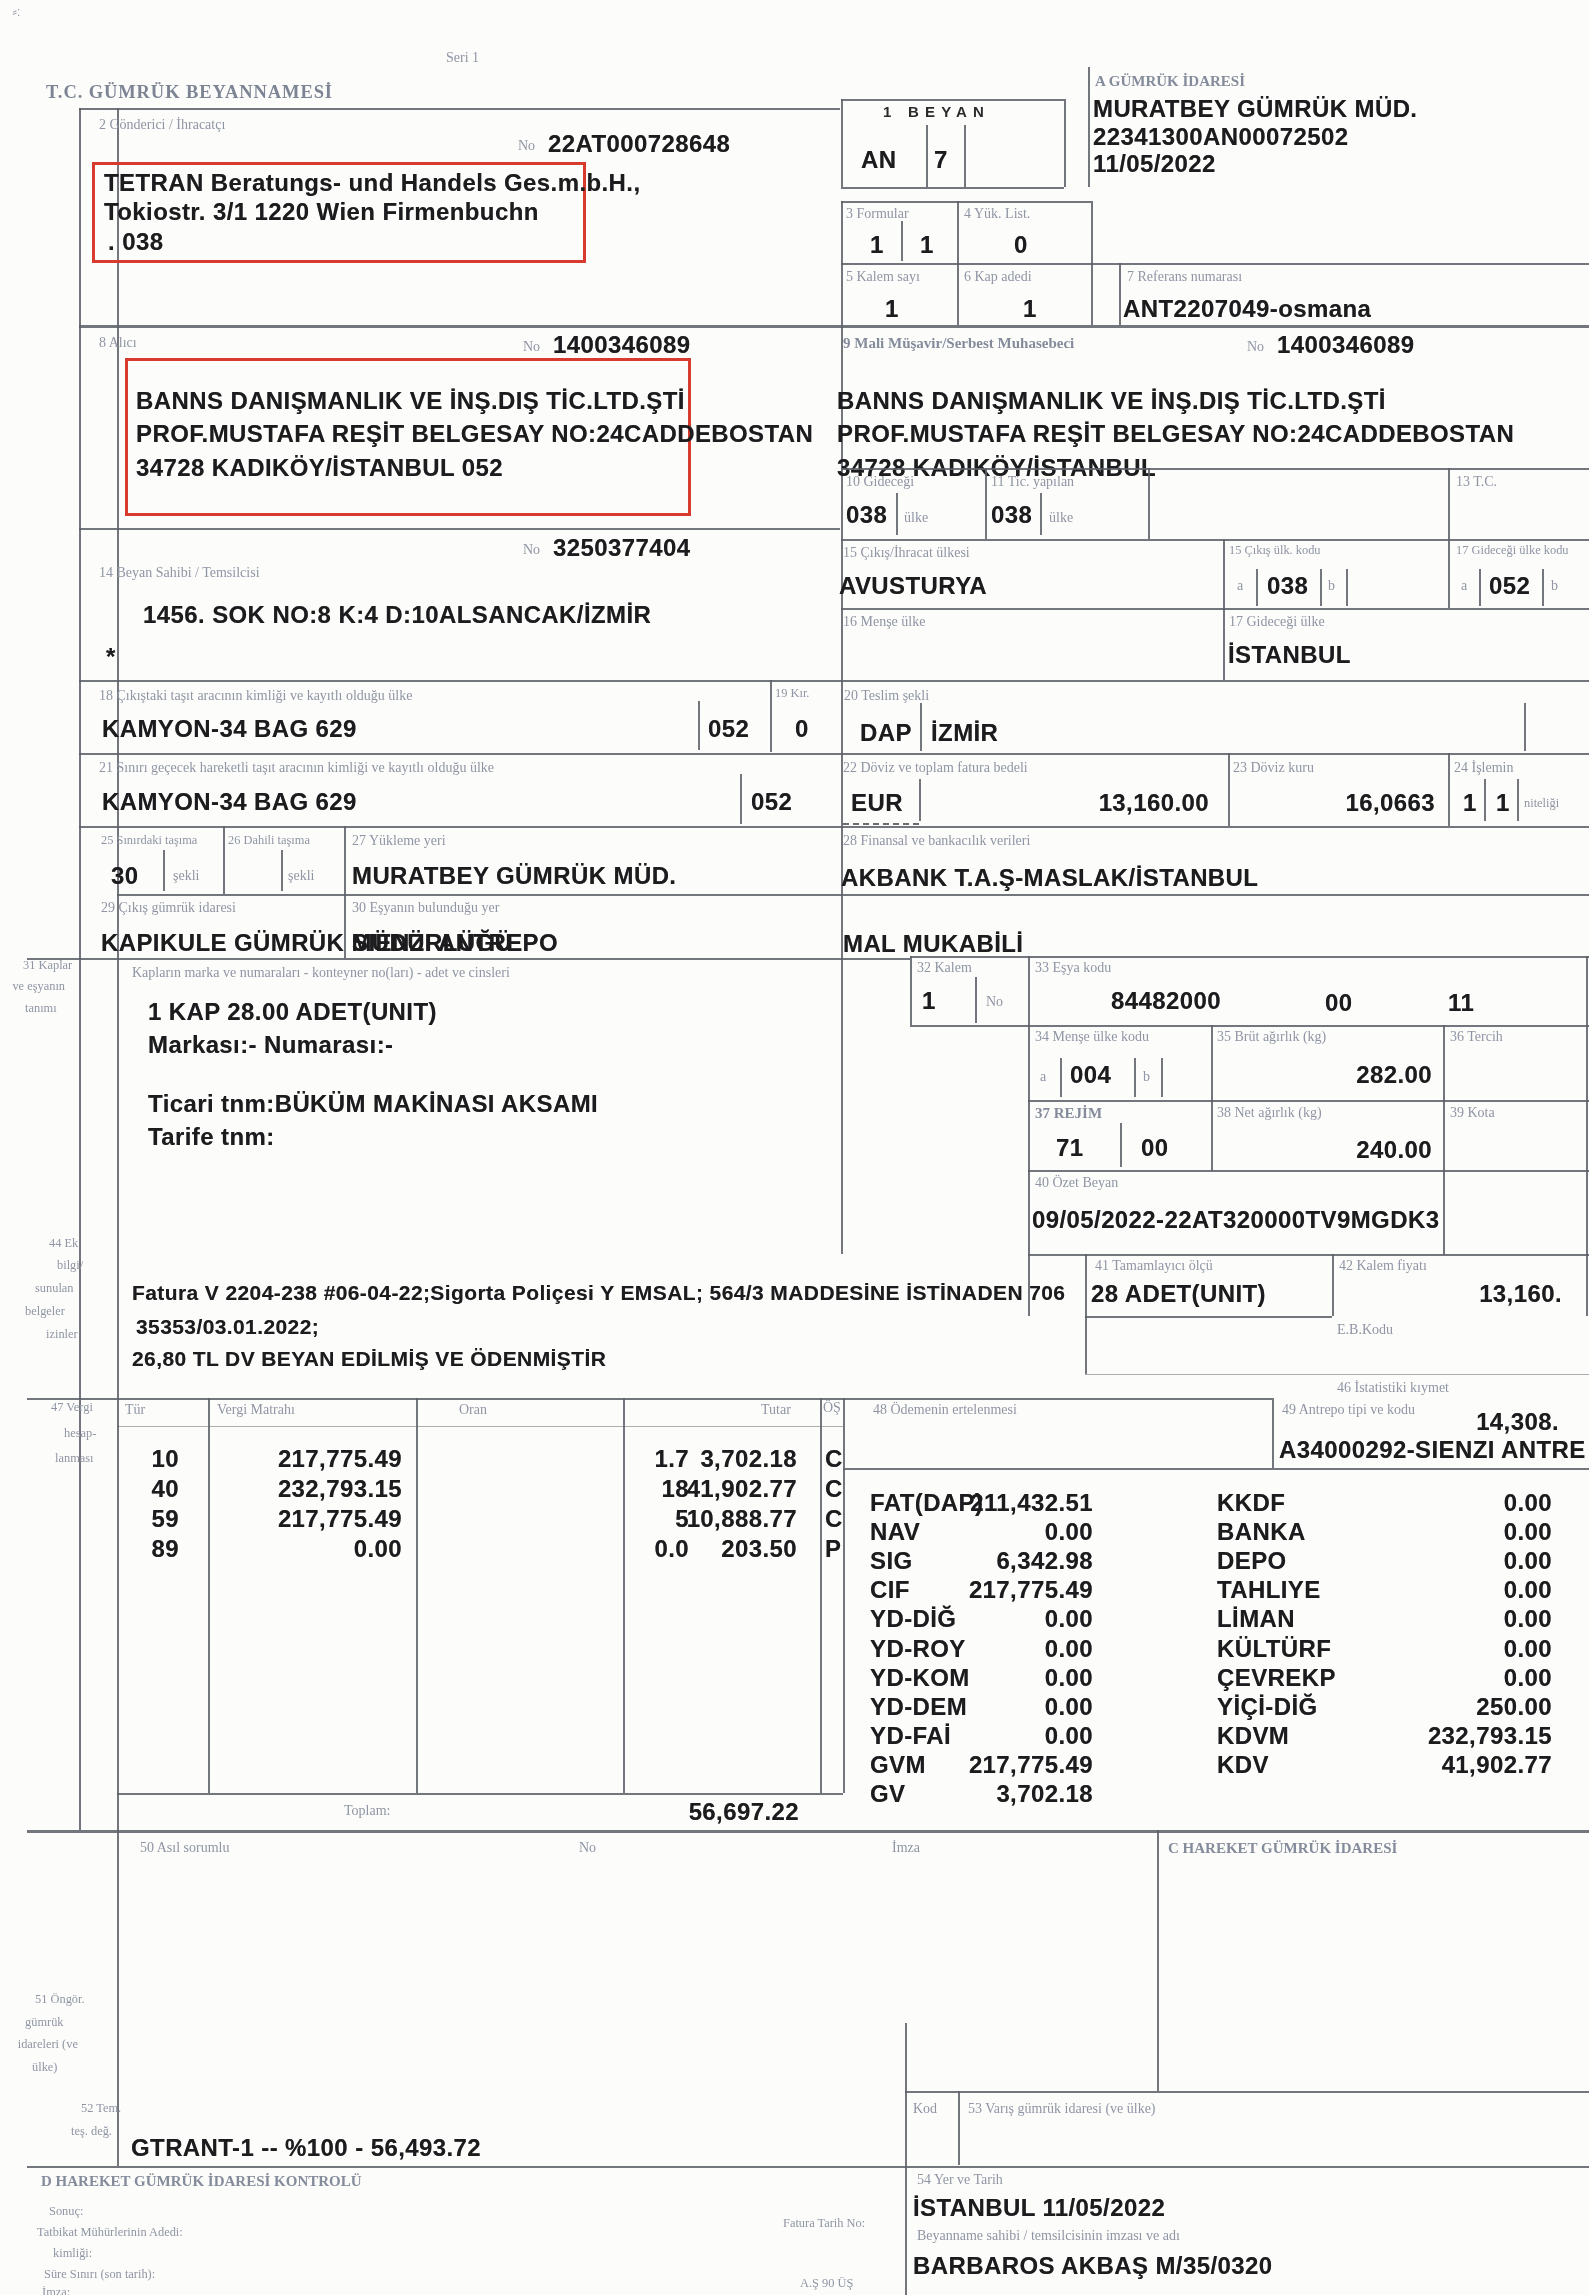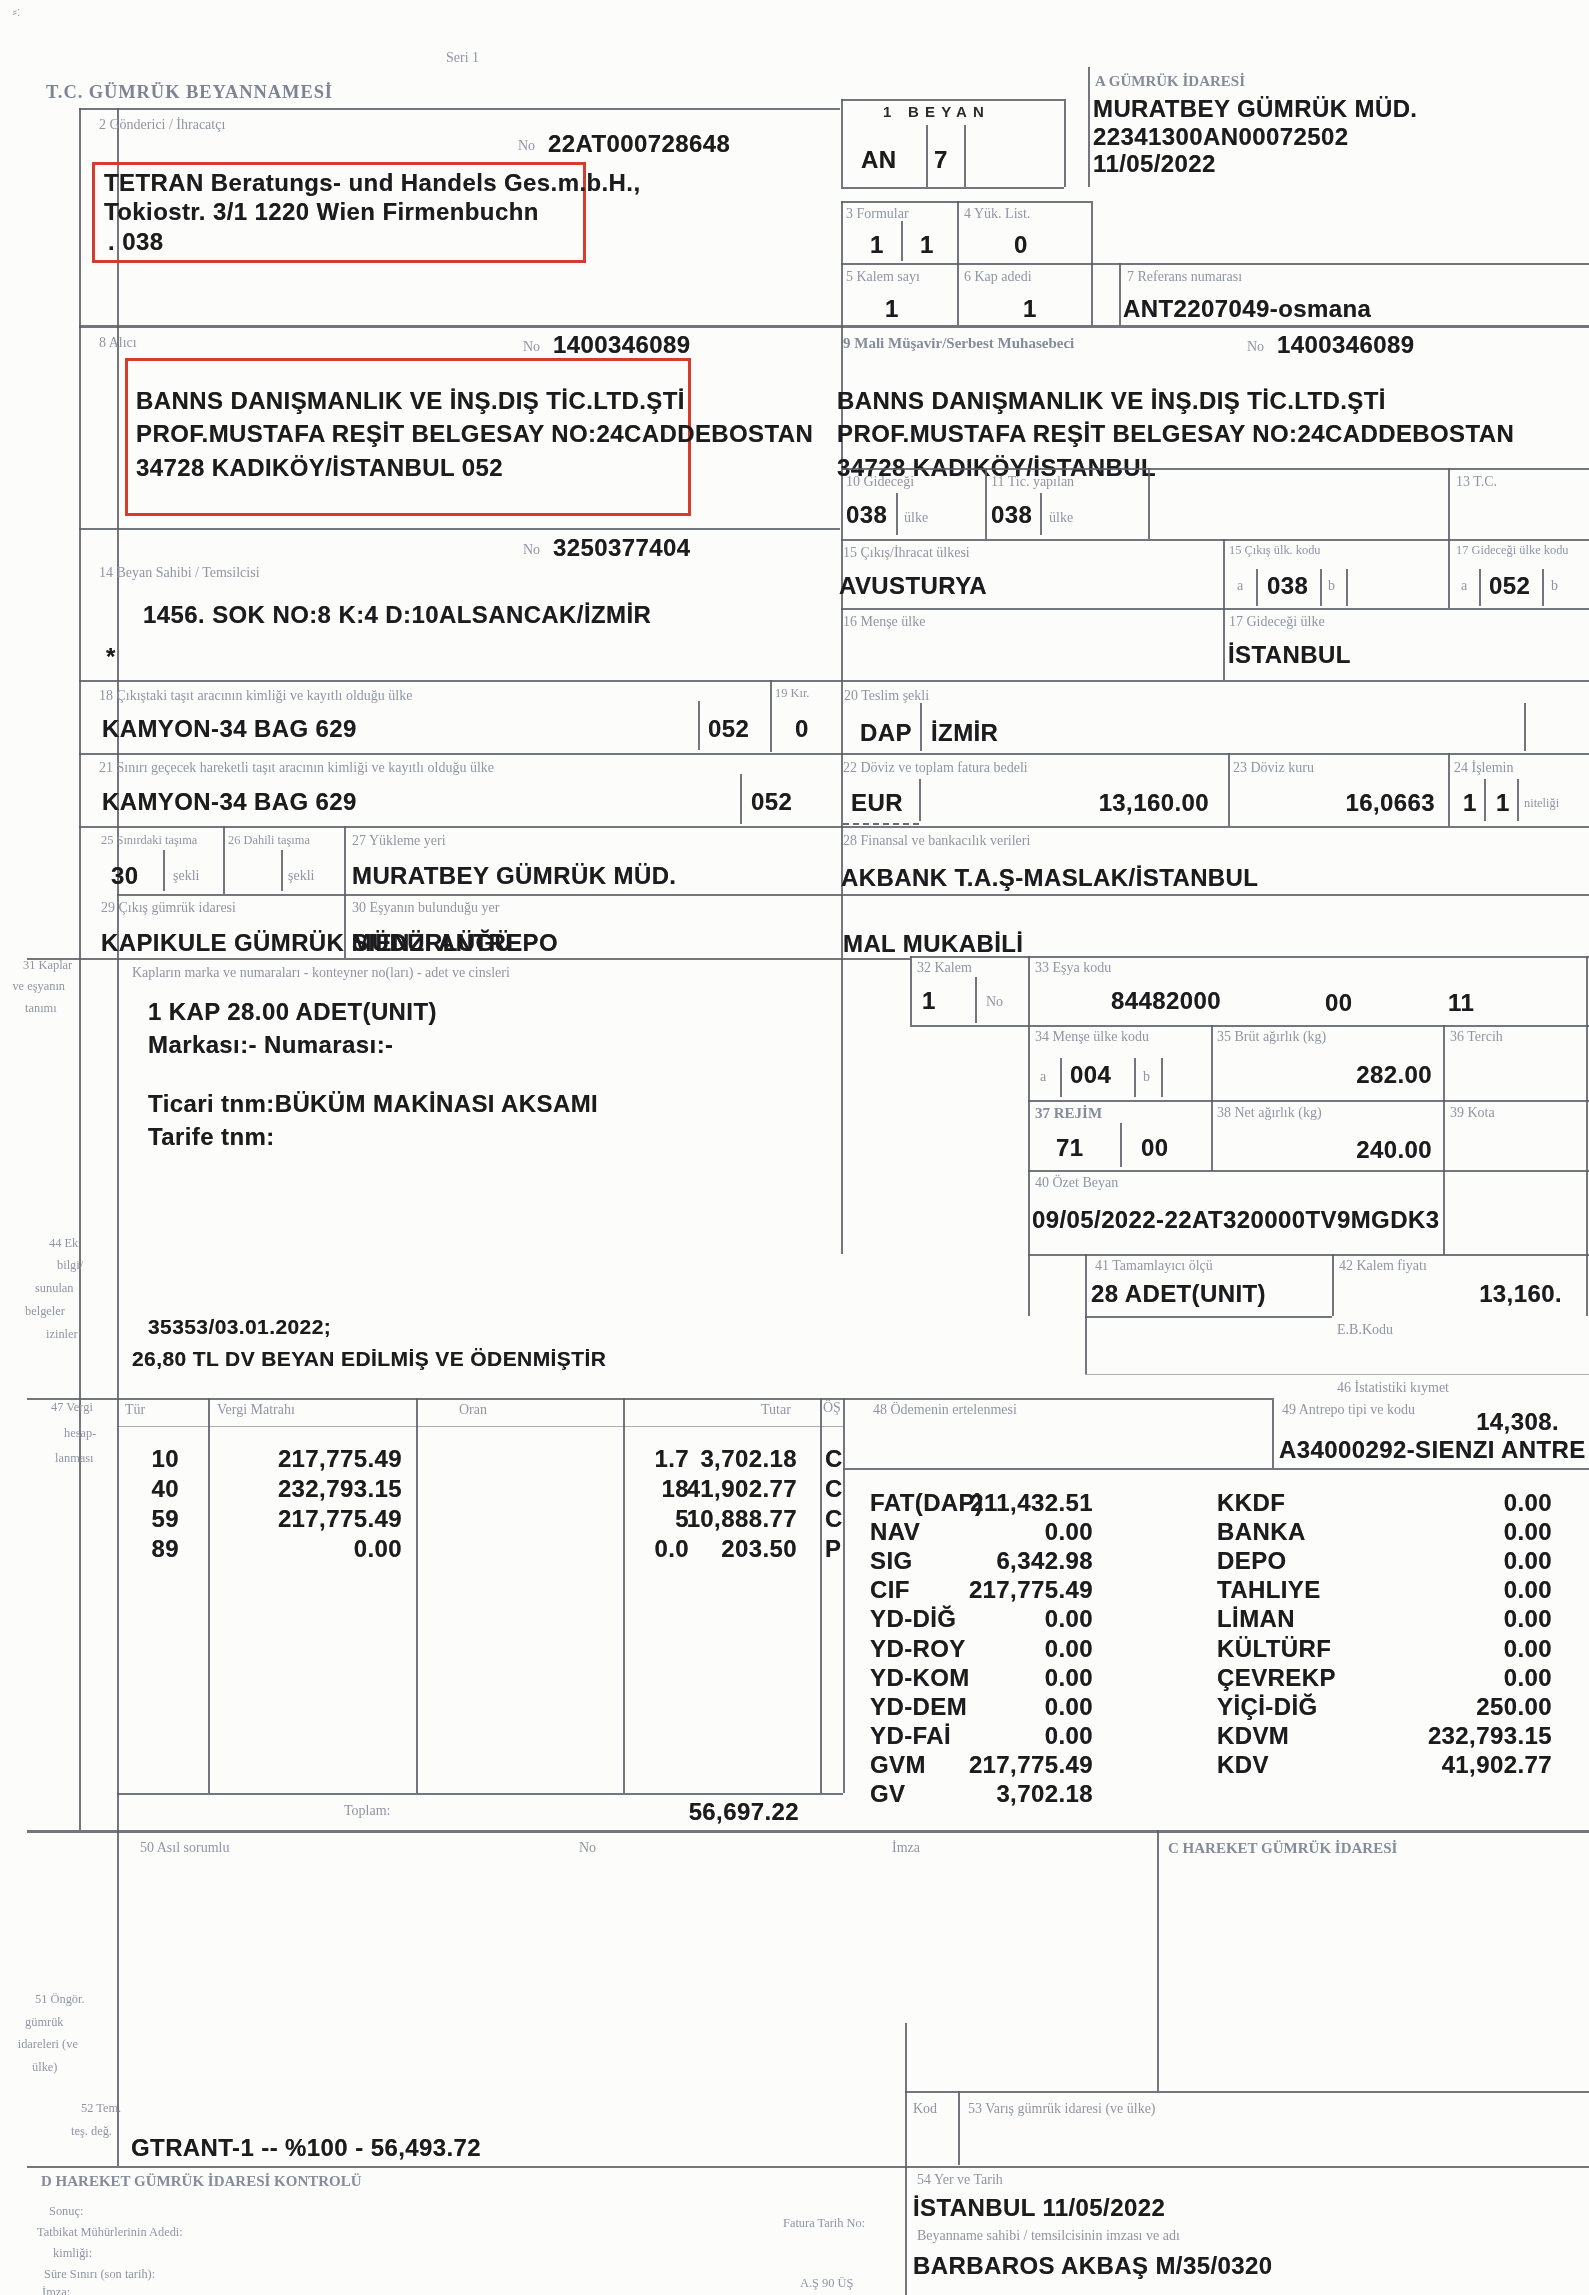--- a/index.html
+++ b/index.html
@@ -256,21 +256,22 @@
   <span class="a lbl" style="left:1339px;top:1259px">42 Kalem fiyatı</span>
   <div class="hl" style="left:1085px;top:1316px;width:247px"></div>
   <span class="a val" style="left:1091px;top:1282px">28 ADET(UNIT)</span>
   <span class="a val rt" style="left:1378px;top:1282px;width:184px">13,160.</span>
 
   <span class="a lbl sm" style="left:49px;top:1237px">44 Ek</span>
   <span class="a lbl sm" style="left:57px;top:1259px">bilgi/</span>
   <span class="a lbl sm" style="left:35px;top:1282px">sunulan</span>
   <span class="a lbl sm" style="left:25px;top:1305px">belgeler</span>
   <span class="a lbl sm" style="left:46px;top:1328px">izinler</span>
-  <span class="a val vmid" style="left:148px;top:1316px">35353/03.01.2022;</span>
+  <span class="a val vmid" style="left:132px;top:1282px">Fatura V 2204-238 #06-04-22;Sigorta Poliçesi Y EMSAL; 564/3 MADDESİNE İSTİNADEN 706</span>
+  <span class="a val vmid" style="left:136px;top:1316px">35353/03.01.2022;</span>
   <span class="a val vmid" style="left:132px;top:1348px">26,80 TL DV BEYAN EDİLMİŞ VE ÖDENMİŞTİR</span>
   <span class="a lbl" style="left:1337px;top:1323px">E.B.Kodu</span>
 
   <div class="hl lt" style="left:1085px;top:1374px;width:505px"></div>
   <span class="a lbl" style="left:1337px;top:1381px">46 İstatistiki kıymet</span>
   <span class="a val rt" style="left:1413px;top:1410px;width:146px">14,308.</span>
 
   <div class="hl" style="left:26.5px;top:1398px;width:1245px"></div>
   <div class="vl" style="left:208px;top:1398px;height:395px"></div>
   <div class="vl" style="left:416px;top:1398px;height:395px"></div>

